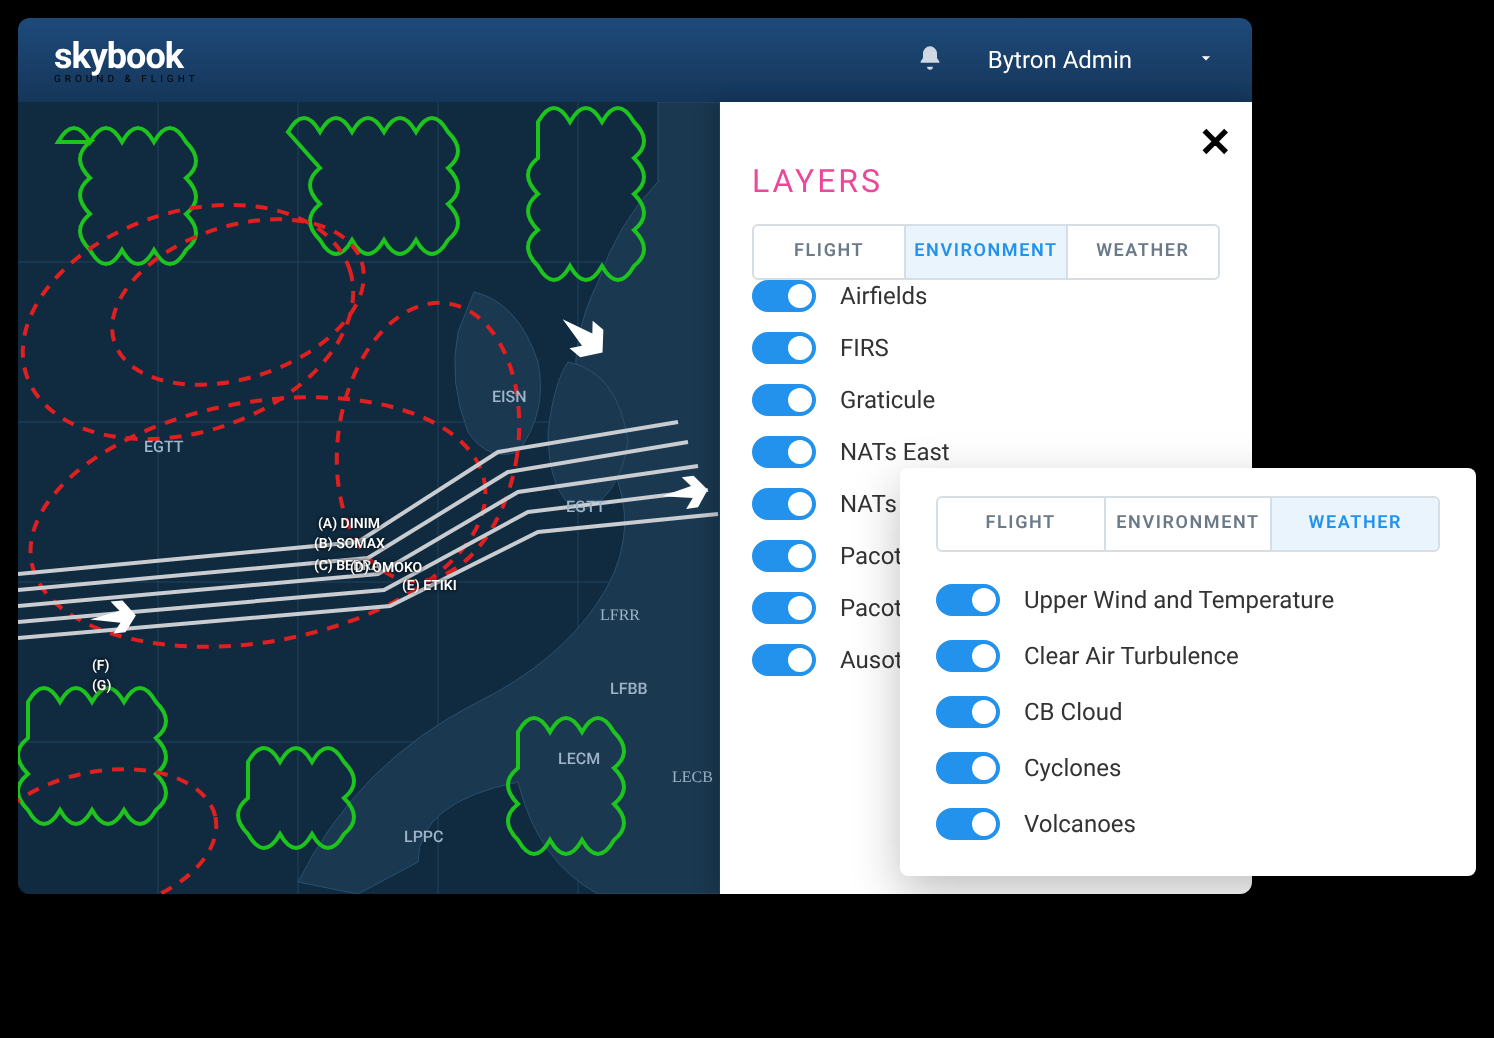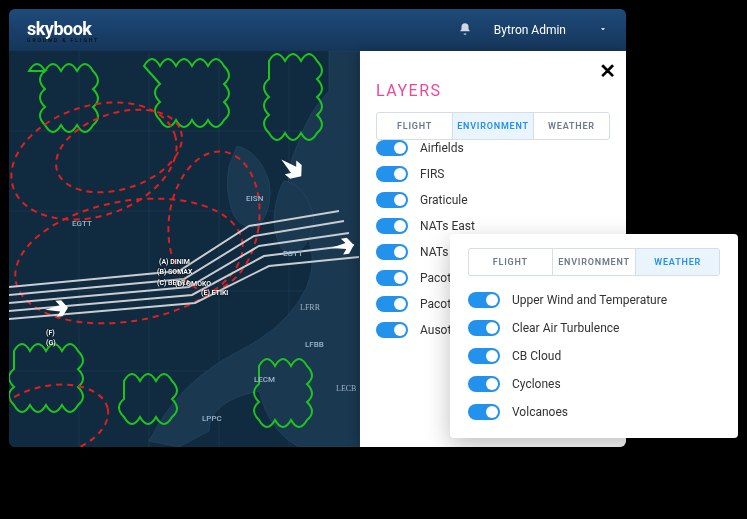--- a/index.html
+++ b/index.html
@@ -242,21 +242,21 @@
         <path d="M270 115 l16 -4 l-4 -5 l7 0 l7 9 l-7 9 l-7 0 l4 -5 z" transform="rotate(40 280 115)"></path>
         <path d="M322 196 l15 -3 l-4 -5 l6 0 l6 8 l-6 8 l-6 0 l4 -5 z" transform="rotate(-8 330 196)"></path>
       </g>
     </svg>
 
   <span class="map-label" style="left: 63px; top: 168px;">EGTT</span>
       <span class="map-label" style="left: 237px; top: 143px;">EISN</span>
       <span class="map-label" style="left: 274px; top: 198px;">EGTT</span>
       <span class="map-label" style="left: 291px; top: 252px; font-family: Liberation Serif, serif;">LFRR</span>
       <span class="map-label" style="left: 296px; top: 289px;">LFBB</span>
-      <span class="map-label" style="left: 245px; top: 324px;">LECM</span>
+      <span class="map-label" style="left: 270px; top: 324px;">LECM</span>
       <span class="map-label" style="left: 327px; top: 333px; font-family: Liberation Serif, serif;">LECB</span>
       <span class="map-label" style="left: 193px; top: 363px;">LPPC</span>
       <span class="wp" style="left: 150px; top: 207px;">(A) DINIM</span>
       <span class="wp" style="left: 148px; top: 217px;">(B) SOMAX</span>
       <span class="wp" style="left: 148px; top: 228px;">(C) BEDRA</span>
       <span class="wp" style="left: 166px; top: 229px;">(D) OMOKO</span>
       <span class="wp" style="left: 192px; top: 238px;">(E) ETIKI</span>
       <span class="wp" style="left: 37px; top: 278px;">(F)</span>
       <span class="wp" style="left: 37px; top: 288px;">(G)</span>
     </div>

